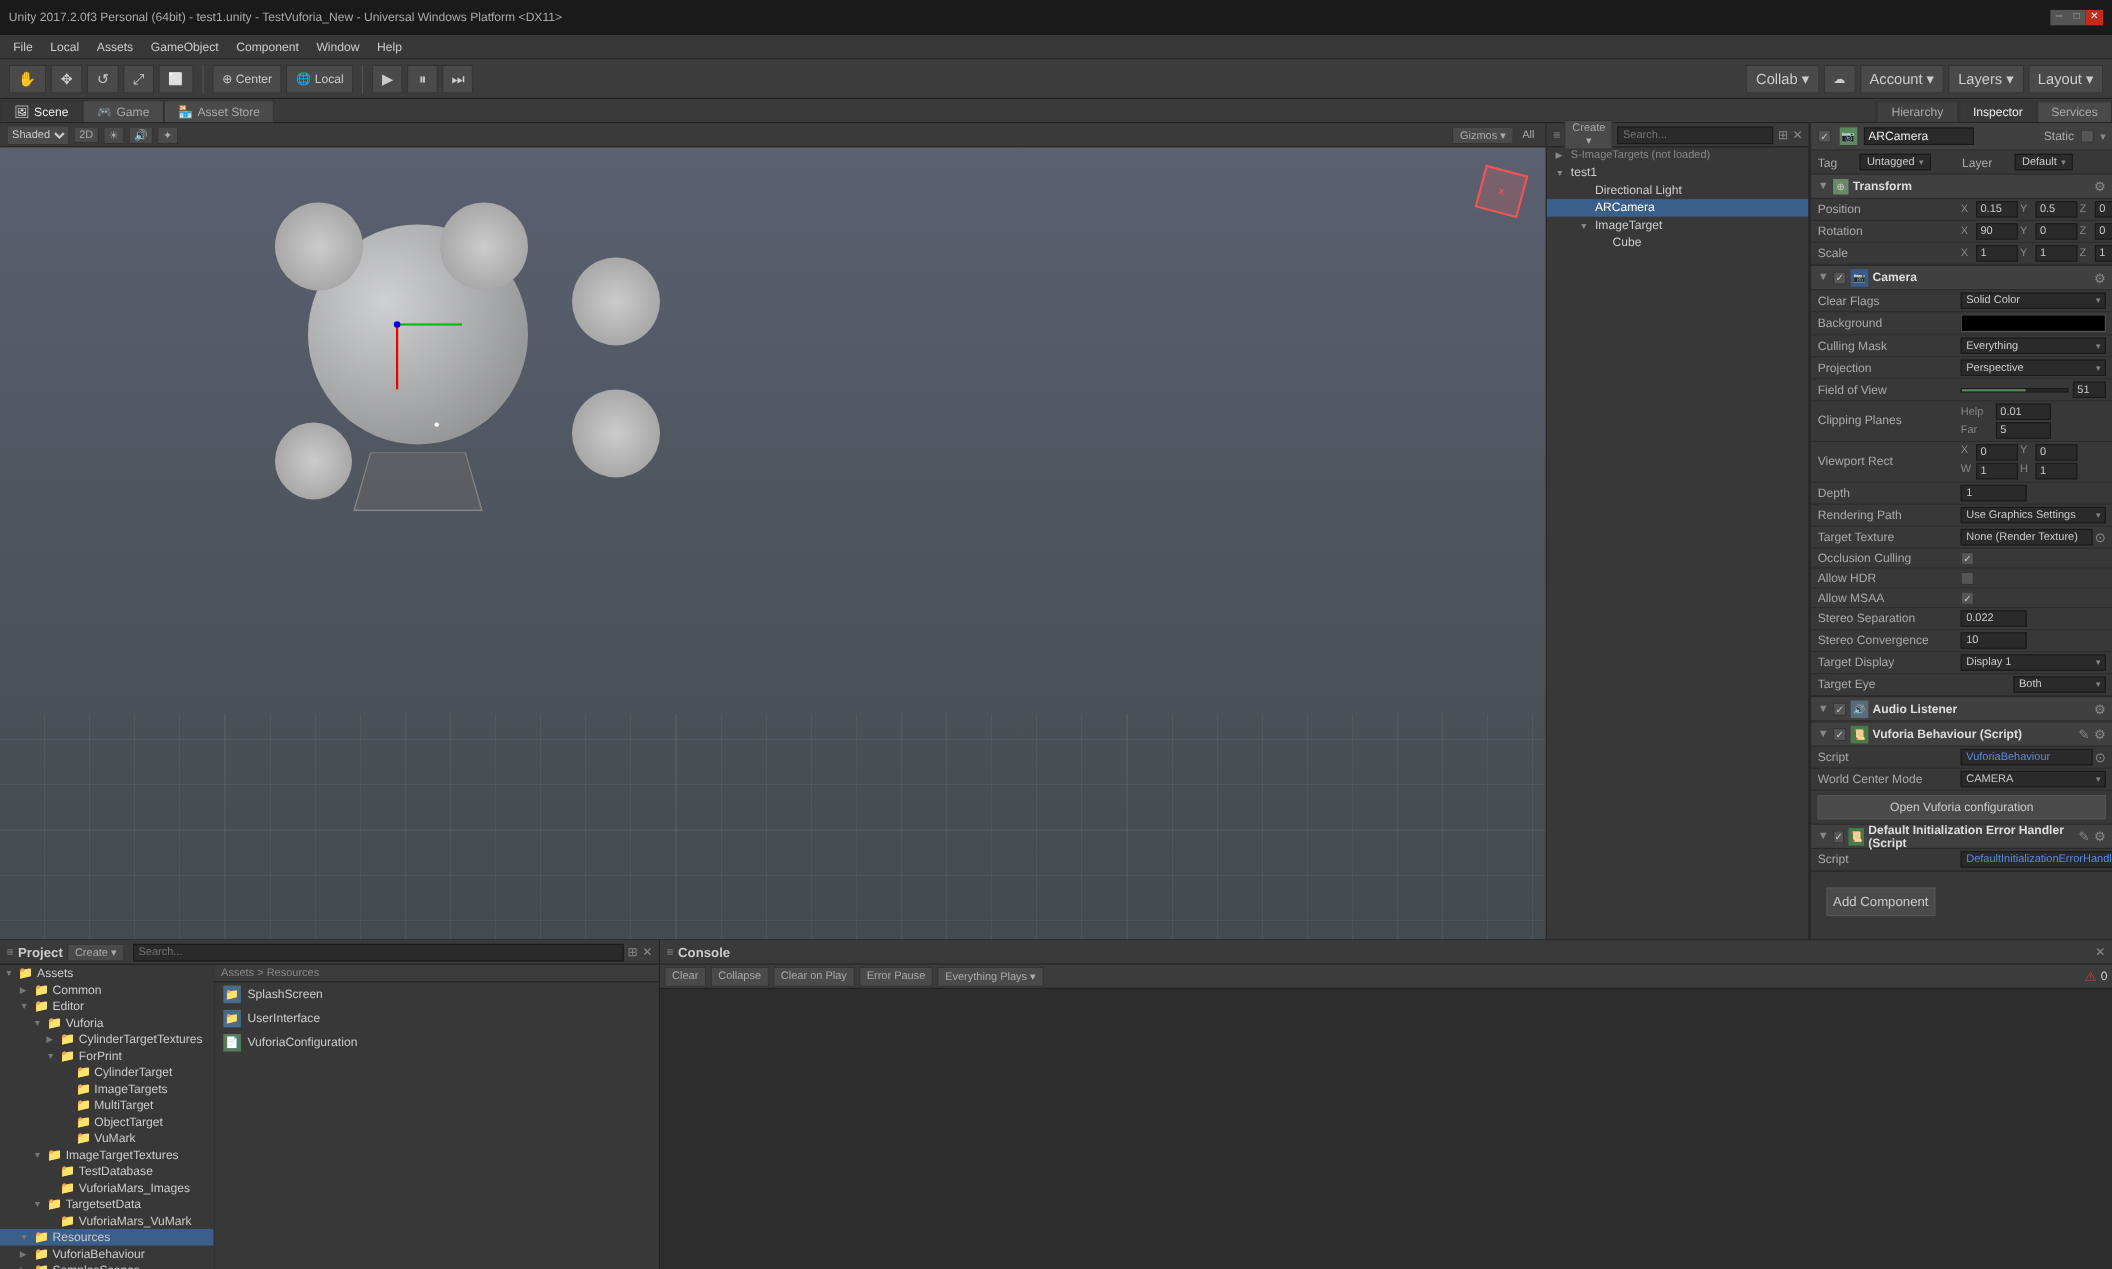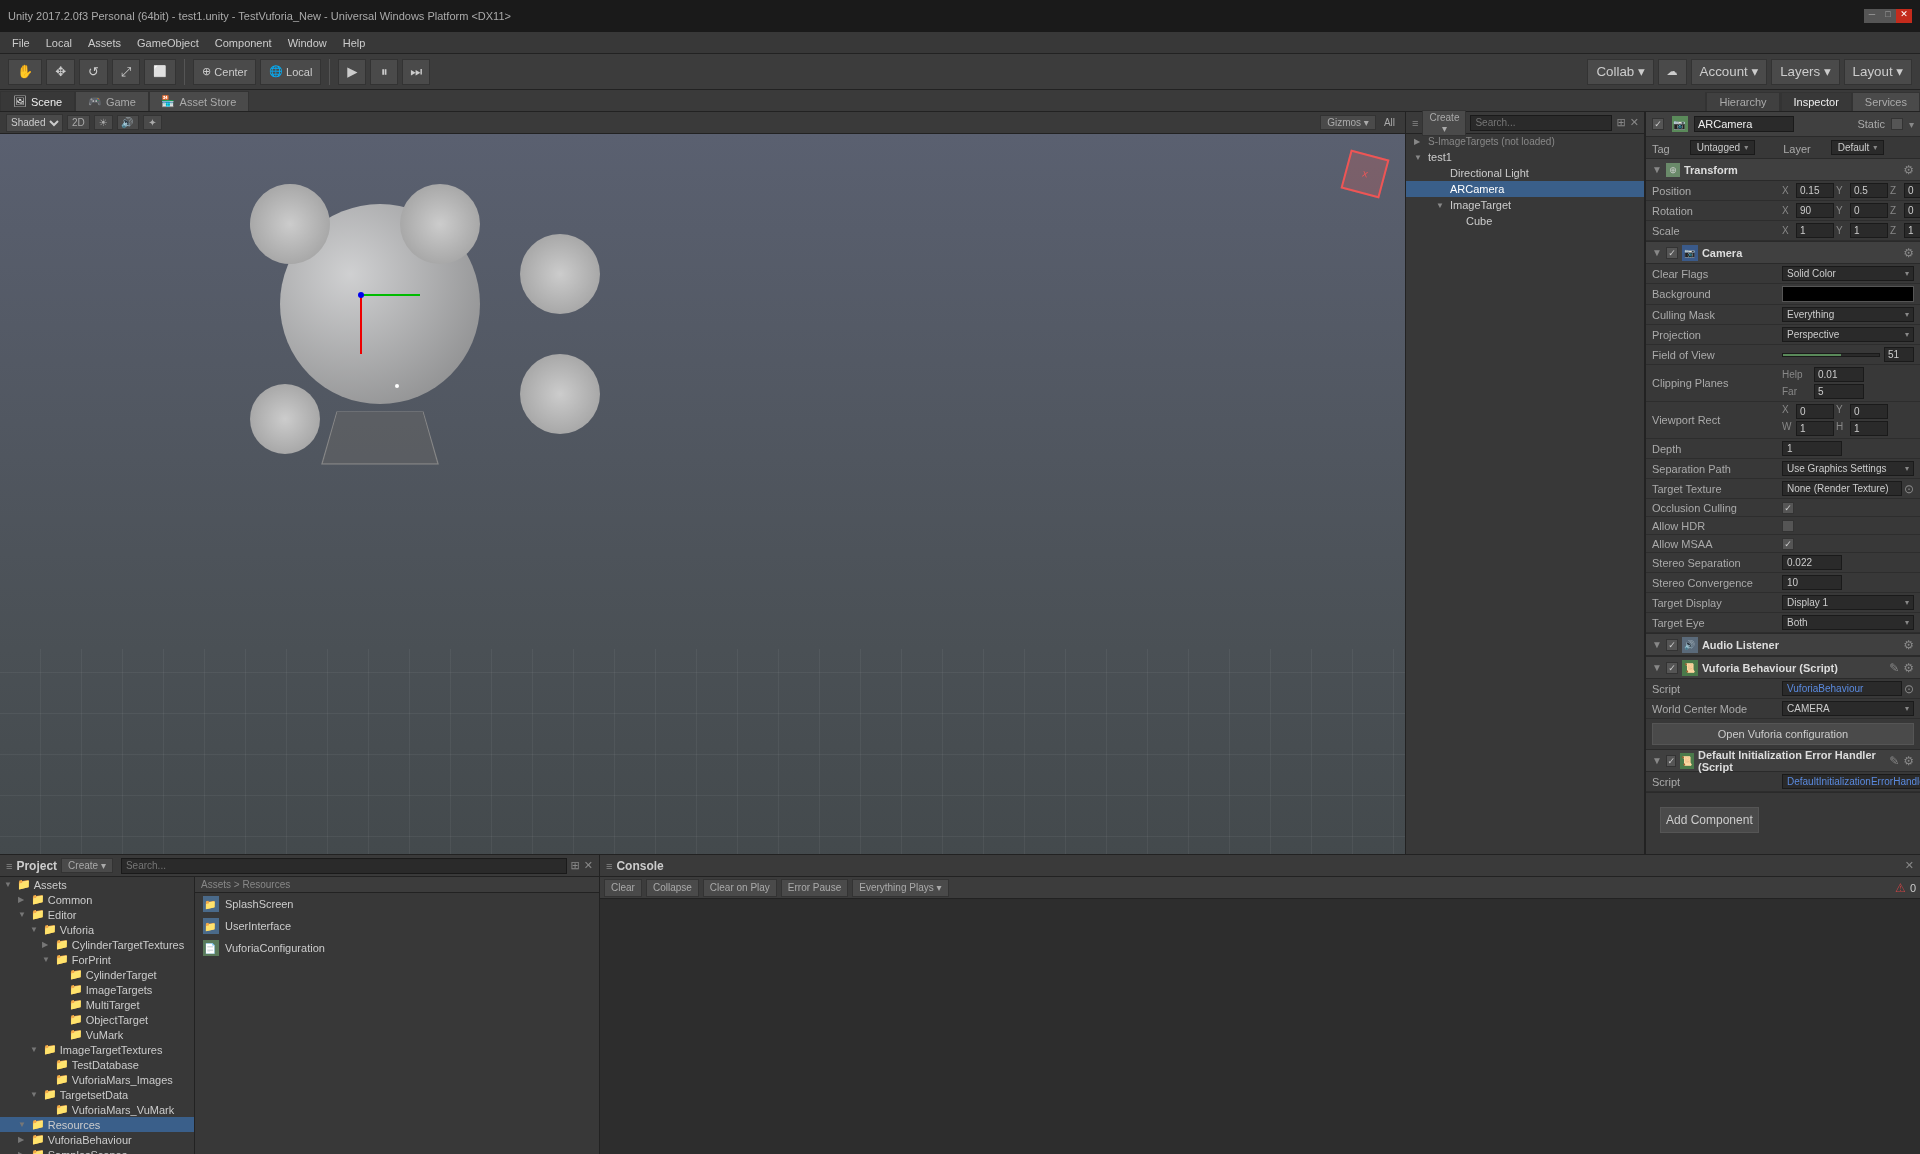--- a/index.html
+++ b/index.html
@@ -449,21 +449,21 @@
           </div>
         </div>
       </div>
 
       <div class="inspector-row">
         <span class="inspector-label">Depth</span>
         <input class="inspector-field" value="1" style="width: 60px;">
       </div>
 
       <div class="inspector-row">
-        <span class="inspector-label">Separation Path</span>
+        <span class="inspector-label">Rendering Path</span>
         <div class="dropdown-field" style="flex:1;">
           <span>Use Graphics Settings</span>
           <span class="dropdown-arrow">▾</span>
         </div>
       </div>
 
       <div class="inspector-row">
         <span class="inspector-label">Target Texture</span>
         <div style="flex:1;display:flex;align-items:center;gap:2px;">
           <div style="flex:1;background:#2a2a2a;border:1px solid #1a1a1a;padding:1px 4px;color:#ccc;font-size:10px;">
@@ -501,21 +501,21 @@
       <div class="inspector-row">
         <span class="inspector-label">Target Display</span>
         <div class="dropdown-field" style="flex:1;">
           <span>Display 1</span>
           <span class="dropdown-arrow">▾</span>
         </div>
       </div>
 
       <div class="inspector-row">
         <span class="inspector-label">Target Eye</span>
-        <div class="dropdown-field" style="flex:1;">
+        <div class="dropdown-field" style="flex:1;margin-left:48px;">
           <span>Both</span>
           <span class="dropdown-arrow">▾</span>
         </div>
       </div>
     </div>
 
     <div class="inspector-section">
       <div class="component-header">
         <span class="fold-arrow">▼</span>
         <div class="checkbox checked" style="width:12px;height:12px;"></div>

